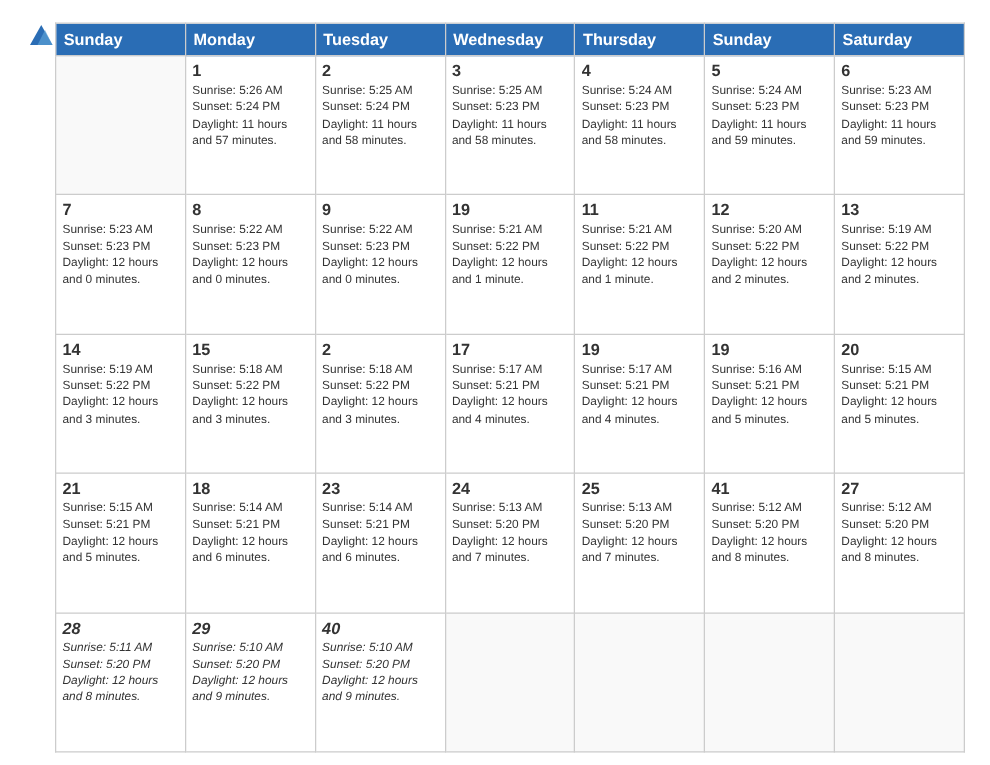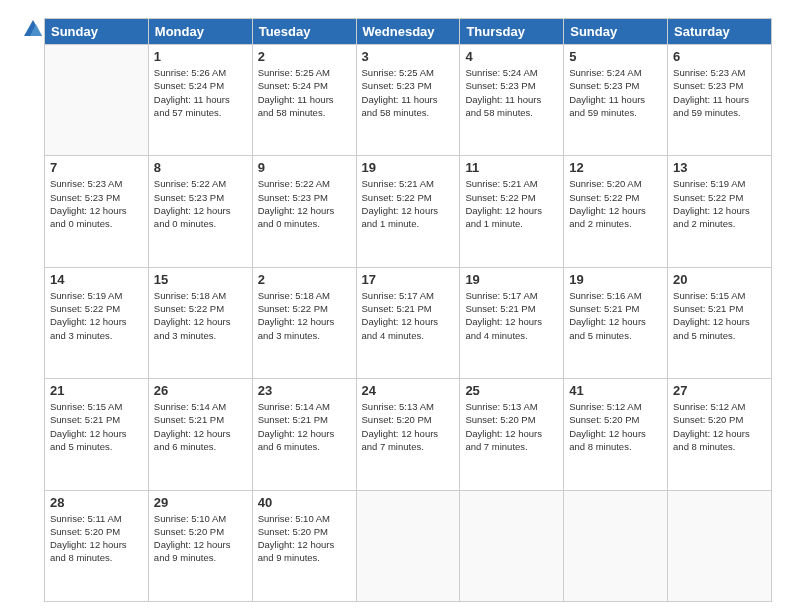--- a/index.html
+++ b/index.html
@@ -93,20 +93,21 @@
     .day-info {
       font-size: 9.5px;
       color: #333;
       line-height: 1.4;
     }
     .empty-cell {
       background: #f9f9f9;
     }
     tr.last-row td {
       height: 68px;
+      font-style: italic;
     }
   </style>
 </head>
 <body>
 
 <div class="page">
   <div class="header">
     <div class="logo">
       <div class="logo-text">
         <span class="logo-general"></span>
@@ -222,21 +223,21 @@
         <span class="day-num">20</span>
         <span class="day-info">Sunrise: 5:15 AM<br>Sunset: 5:21 PM<br>Daylight: 12 hours <br>and 5 minutes.</span>
       </td>
         </tr>
         <tr>
           <td>
         <span class="day-num">21</span>
         <span class="day-info">Sunrise: 5:15 AM<br>Sunset: 5:21 PM<br>Daylight: 12 hours <br>and 5 minutes.</span>
       </td>
           <td>
-        <span class="day-num">26</span>
+        <span class="day-num">18</span>
         <span class="day-info">Sunrise: 5:14 AM<br>Sunset: 5:21 PM<br>Daylight: 12 hours <br>and 6 minutes.</span>
       </td>
           <td>
         <span class="day-num">23</span>
         <span class="day-info">Sunrise: 5:14 AM<br>Sunset: 5:21 PM<br>Daylight: 12 hours <br>and 6 minutes.</span>
       </td>
           <td>
         <span class="day-num">24</span>
         <span class="day-info">Sunrise: 5:13 AM<br>Sunset: 5:20 PM<br>Daylight: 12 hours <br>and 7 minutes.</span>
       </td>

